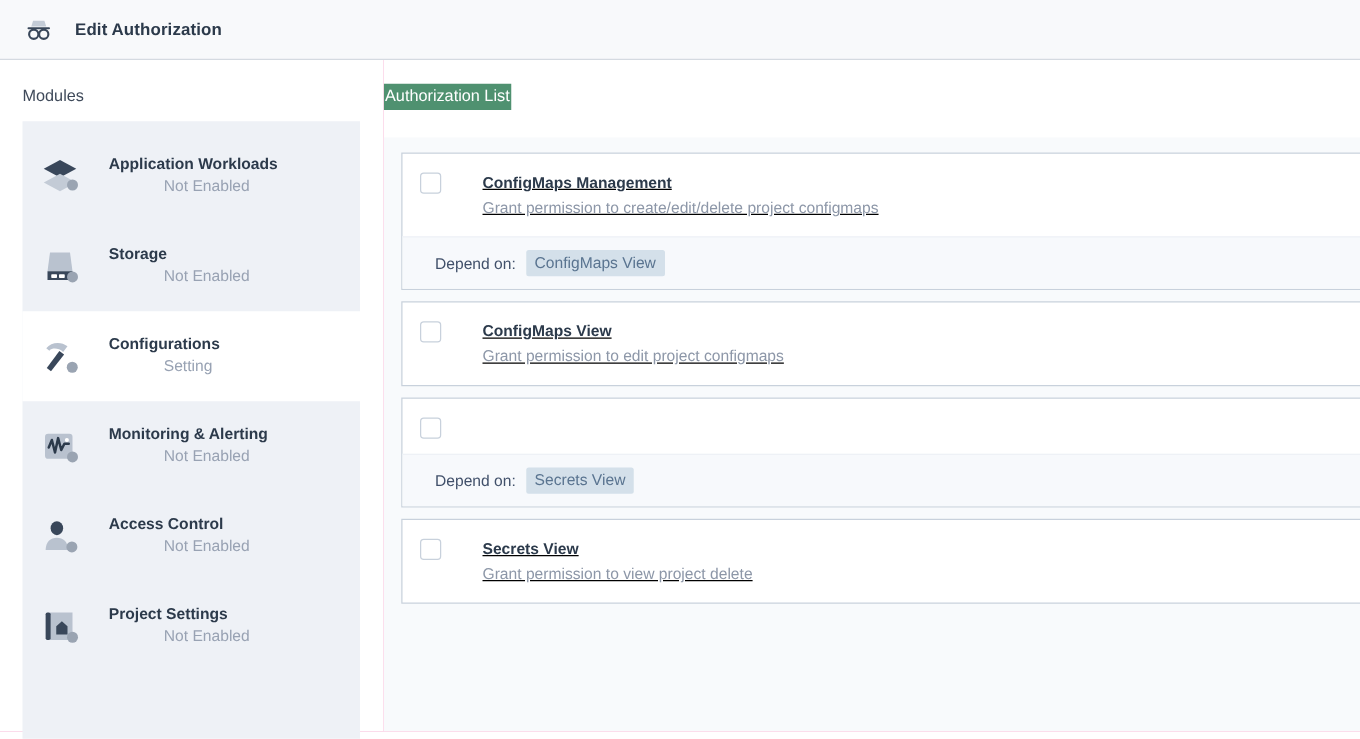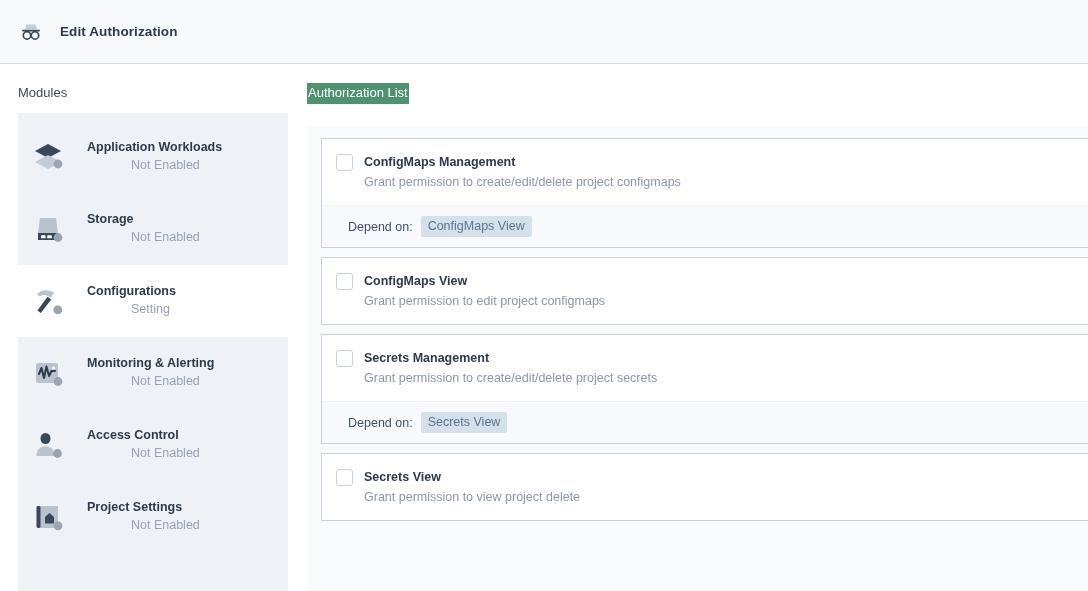--- a/index.html
+++ b/index.html
@@ -8,21 +8,21 @@
     width: 1088px;
     height: 591px;
     overflow: hidden;
     background: #ffffff;
     font-family: "Liberation Sans", sans-serif;
     -webkit-font-smoothing: antialiased;
   }
 
   
   #app-header {
-    height: 64px;
+    height: 48px;
     background: #f8f9fb;
     border-bottom: 1px solid #d5dae1;
     display: flex;
     align-items: center;
     padding-left: 18px;
   }
   #header-icon {
     width: 26px;
     height: 26px;
     display: flex;
@@ -132,21 +132,21 @@
   .perm-checkbox {
     width: 17px;
     height: 17px;
     flex: 0 0 17px;
     border: 1px solid #c8d1dc;
     border-radius: 3px;
     background: #ffffff;
     margin-top: 1px;
     cursor: pointer;
   }
-  .perm-texts { margin-left: 11px; }
+  .perm-texts { margin-left: 33px; text-decoration: underline; }
   .perm-title {
     font-size: 12.5px;
     font-weight: bold;
     color: #2c3a4b;
     line-height: 18px;
   }
   .perm-desc {
     font-size: 12.5px;
     color: #8d97a8;
     line-height: 22px;
@@ -309,24 +309,20 @@
           <div class="perm-texts">
             <div class="perm-title">ConfigMaps View</div>
             <div class="perm-desc">Grant permission to edit project configmaps</div>
           </div>
         </div>
       </div>
 
       <div class="perm-card">
         <div class="perm-head">
           <span class="perm-checkbox"></span>
-          <div class="perm-texts">
-            <div class="perm-title">Secrets Management</div>
-            <div class="perm-desc">Grant permission to create/edit/delete project secrets</div>
-          </div>
         </div>
         <div class="perm-depend">
           <span class="depend-label">Depend on:</span>
           <span class="depend-tag">Secrets View</span>
         </div>
       </div>
 
       <div class="perm-card">
         <div class="perm-head">
           <span class="perm-checkbox"></span>

